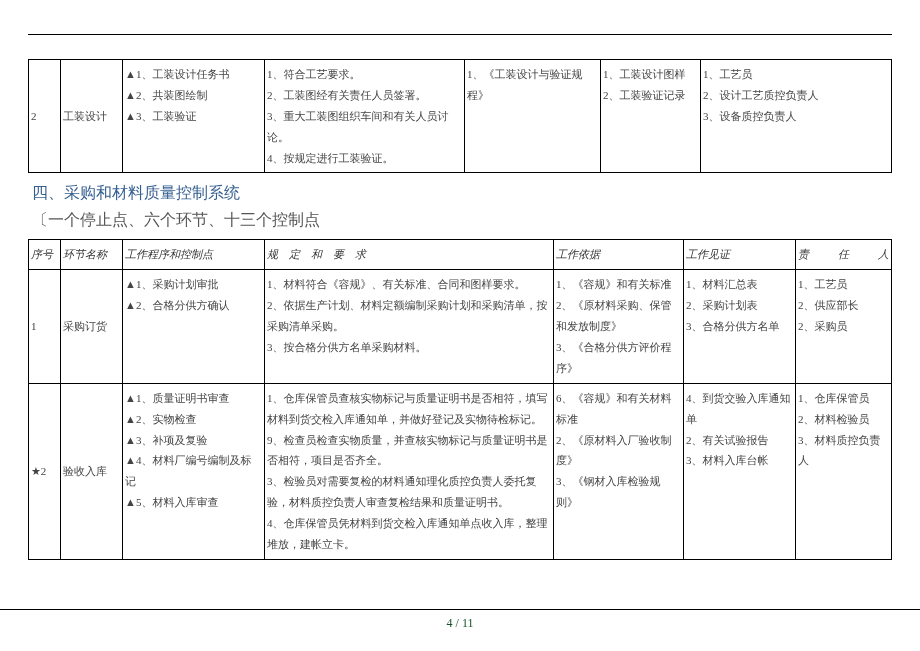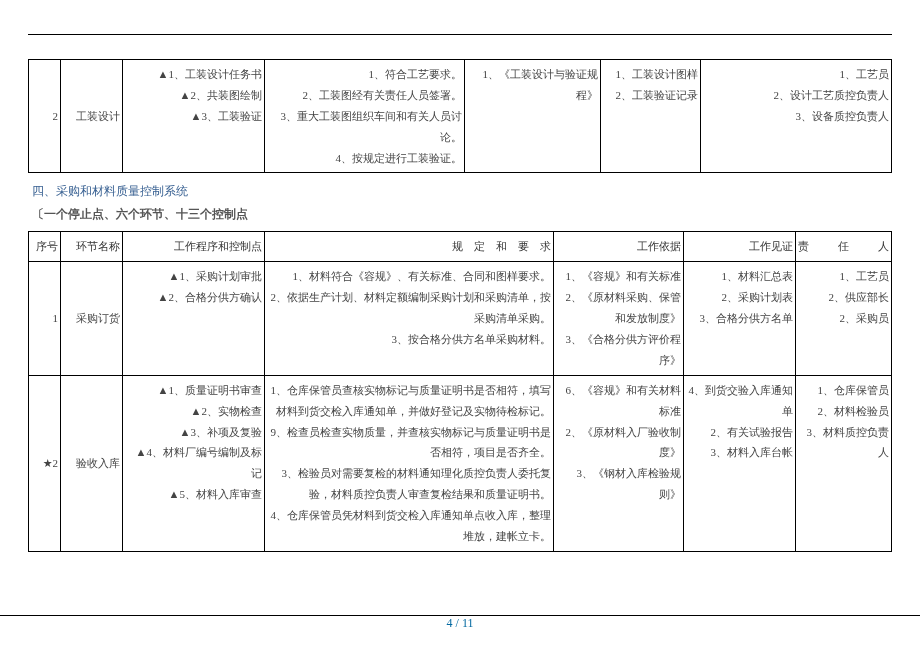--- a/index.html
+++ b/index.html
@@ -1,39 +1,39 @@
 <!DOCTYPE html>
 <html><head>
   <meta charset="utf-8">
   <style>
     * { box-sizing: border-box; margin: 0; padding: 0; }
     html, body { width: 920px; background: #fff; font-family: "SimSun", "NSimSun", serif; color: #333; }
     body { padding: 24px 28px 0; position: relative; height: 651px; }
     .hdr-rule { border-top: 1px solid #000; margin: 10px 0 24px; position: relative; }
-    .section-title { font-size: 12px; color: #365f91; margin: 10px 0 6px 4px; }
-    .section-sub { font-size: 12px; color: #555; margin: 0 0 8px 4px; font-weight: bold; }
+    .section-title { font-size: 16px; color: #365f91; margin: 10px 0 6px 4px; }
+    .section-sub { font-size: 16px; color: #555; margin: 0 0 8px 4px; }
     table { border-collapse: collapse; width: 100%; table-layout: fixed; font-size: 11px; }
-    td, th { border: 1px solid #000; vertical-align: top; padding: 4px 2px; text-align: right; line-height: 1.9; }
-    th { font-weight: normal; }
+    td, th { border: 1px solid #000; vertical-align: top; padding: 4px 2px; text-align: left; line-height: 1.9; }
+    th { font-weight: normal; font-style: italic; }
     .content { color: #444; }
     .c-num { width: 32px; }
     .c-name { width: 62px; }
     .c-ctrl { width: 142px; }
     .c-req { width: auto; }
     .c-basis { width: 130px; }
     .c-wit { width: 112px; }
     .c-resp { width: 96px; }
     .t1-c1 { width: 32px; }
     .t1-c2 { width: 62px; }
     .t1-c3 { width: 142px; }
     .t1-c4 { width: 200px; }
     .t1-c5 { width: 136px; }
     .t1-c6 { width: 100px; }
     .t1-c7 { width: auto; }
-    .footer { position: absolute; bottom: 20px; left: 0; right: 0; border-top: 1px solid #000; text-align: center; font-size: 12px; color: #0369a1; }
+    .footer { position: absolute; bottom: 20px; left: 0; right: 0; border-top: 1px solid #000; padding-top: 6px; text-align: center; font-size: 12px; color: #14532d; }
     ul { list-style: none; }
     li { white-space: normal; }
     .spaced { text-align: justify; text-align-last: justify; }
   </style>
 </head>
 <body>
 
 <div class="hdr-rule"></div>
 
 <table>

